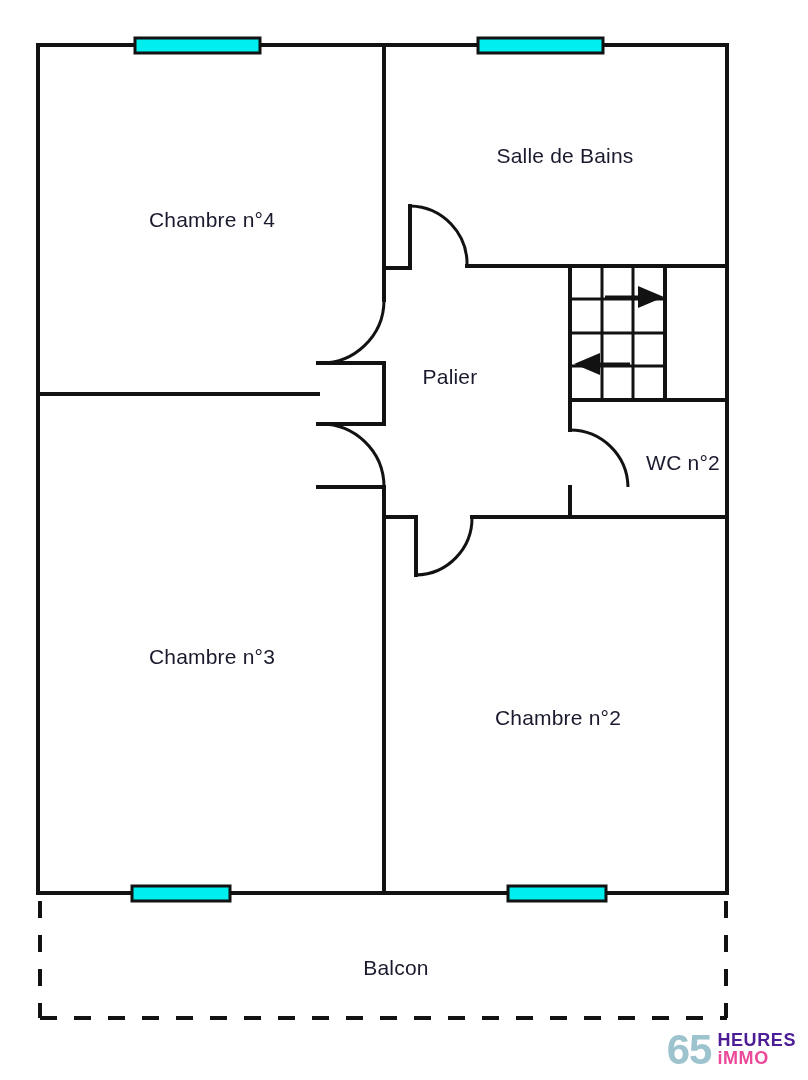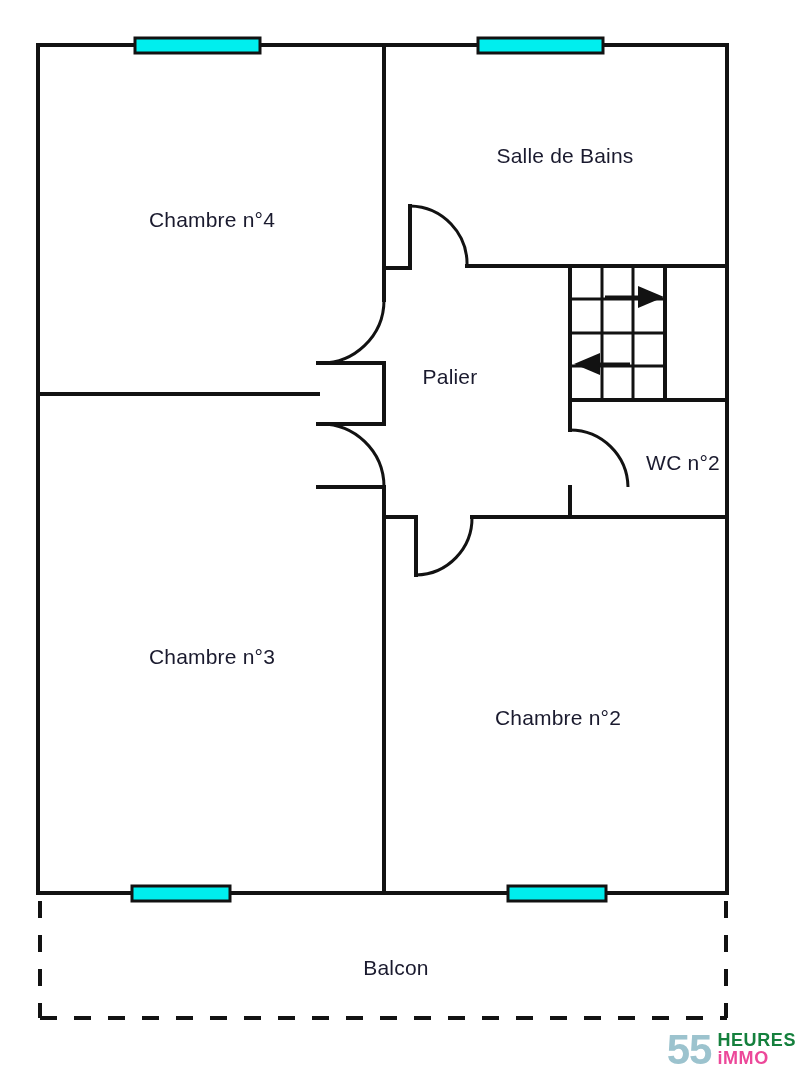--- a/index.html
+++ b/index.html
@@ -209,20 +209,20 @@
       <text class="room-label" x="450" y="378" fill="#1a1a2e">Palier</text>
       <text class="room-label" x="683" y="464" fill="#1a1a2e">WC n°2</text>
       <text class="room-label" x="212" y="658" fill="#1a1a2e">Chambre n°3</text>
       <text class="room-label" x="558" y="719" fill="#1a1a2e">Chambre n°2</text>
       <text class="room-label" x="396" y="969" fill="#1a1a2e">Balcon</text>
     </g>
 
   </svg>
 
   <div id="brand-logo">
-    <div id="brand-num" style="color: rgb(156, 195, 206);">55</div>
+    <div id="brand-num" style="color: rgb(156, 195, 206);">65</div>
     <div id="brand-words">
-      <div class="brand-word" style="color: #15803d;">HEURES</div>
+      <div class="brand-word" style="color: #4c1d95;">HEURES</div>
       <div class="brand-word" style="color: #ec4899;">iMMO</div>
     </div>
   </div>
 
 </div>
 
 </body></html>

